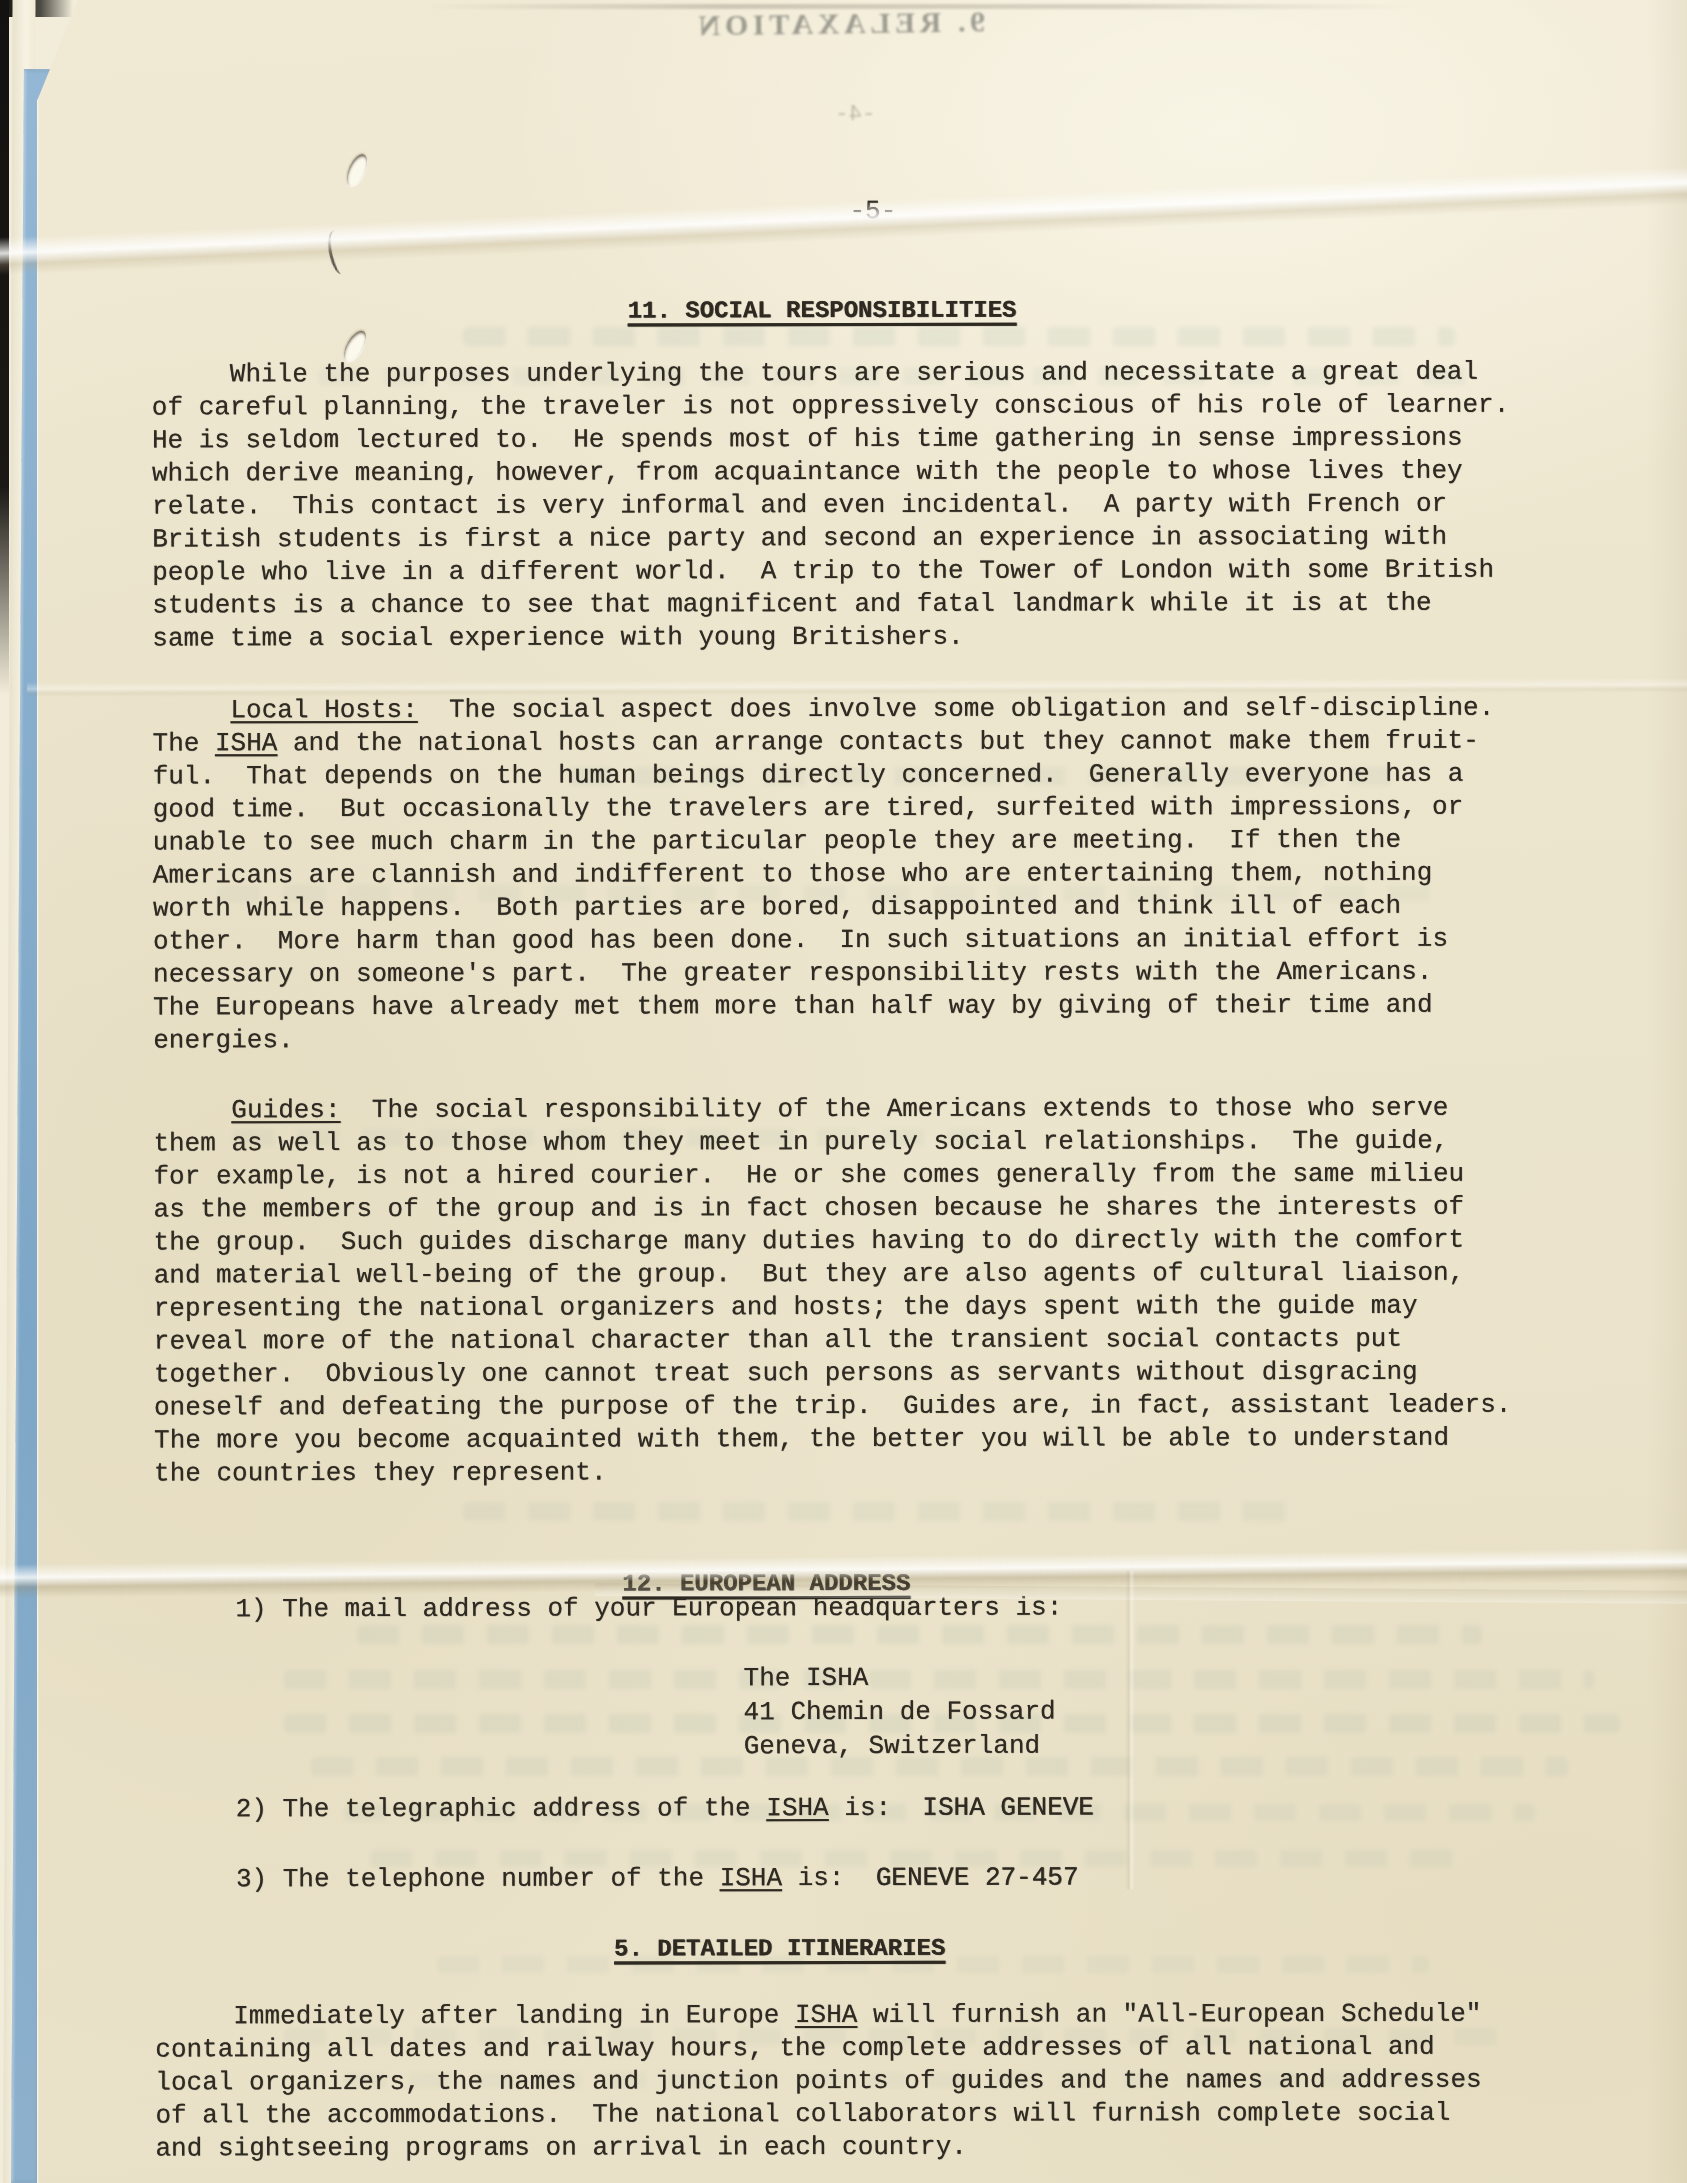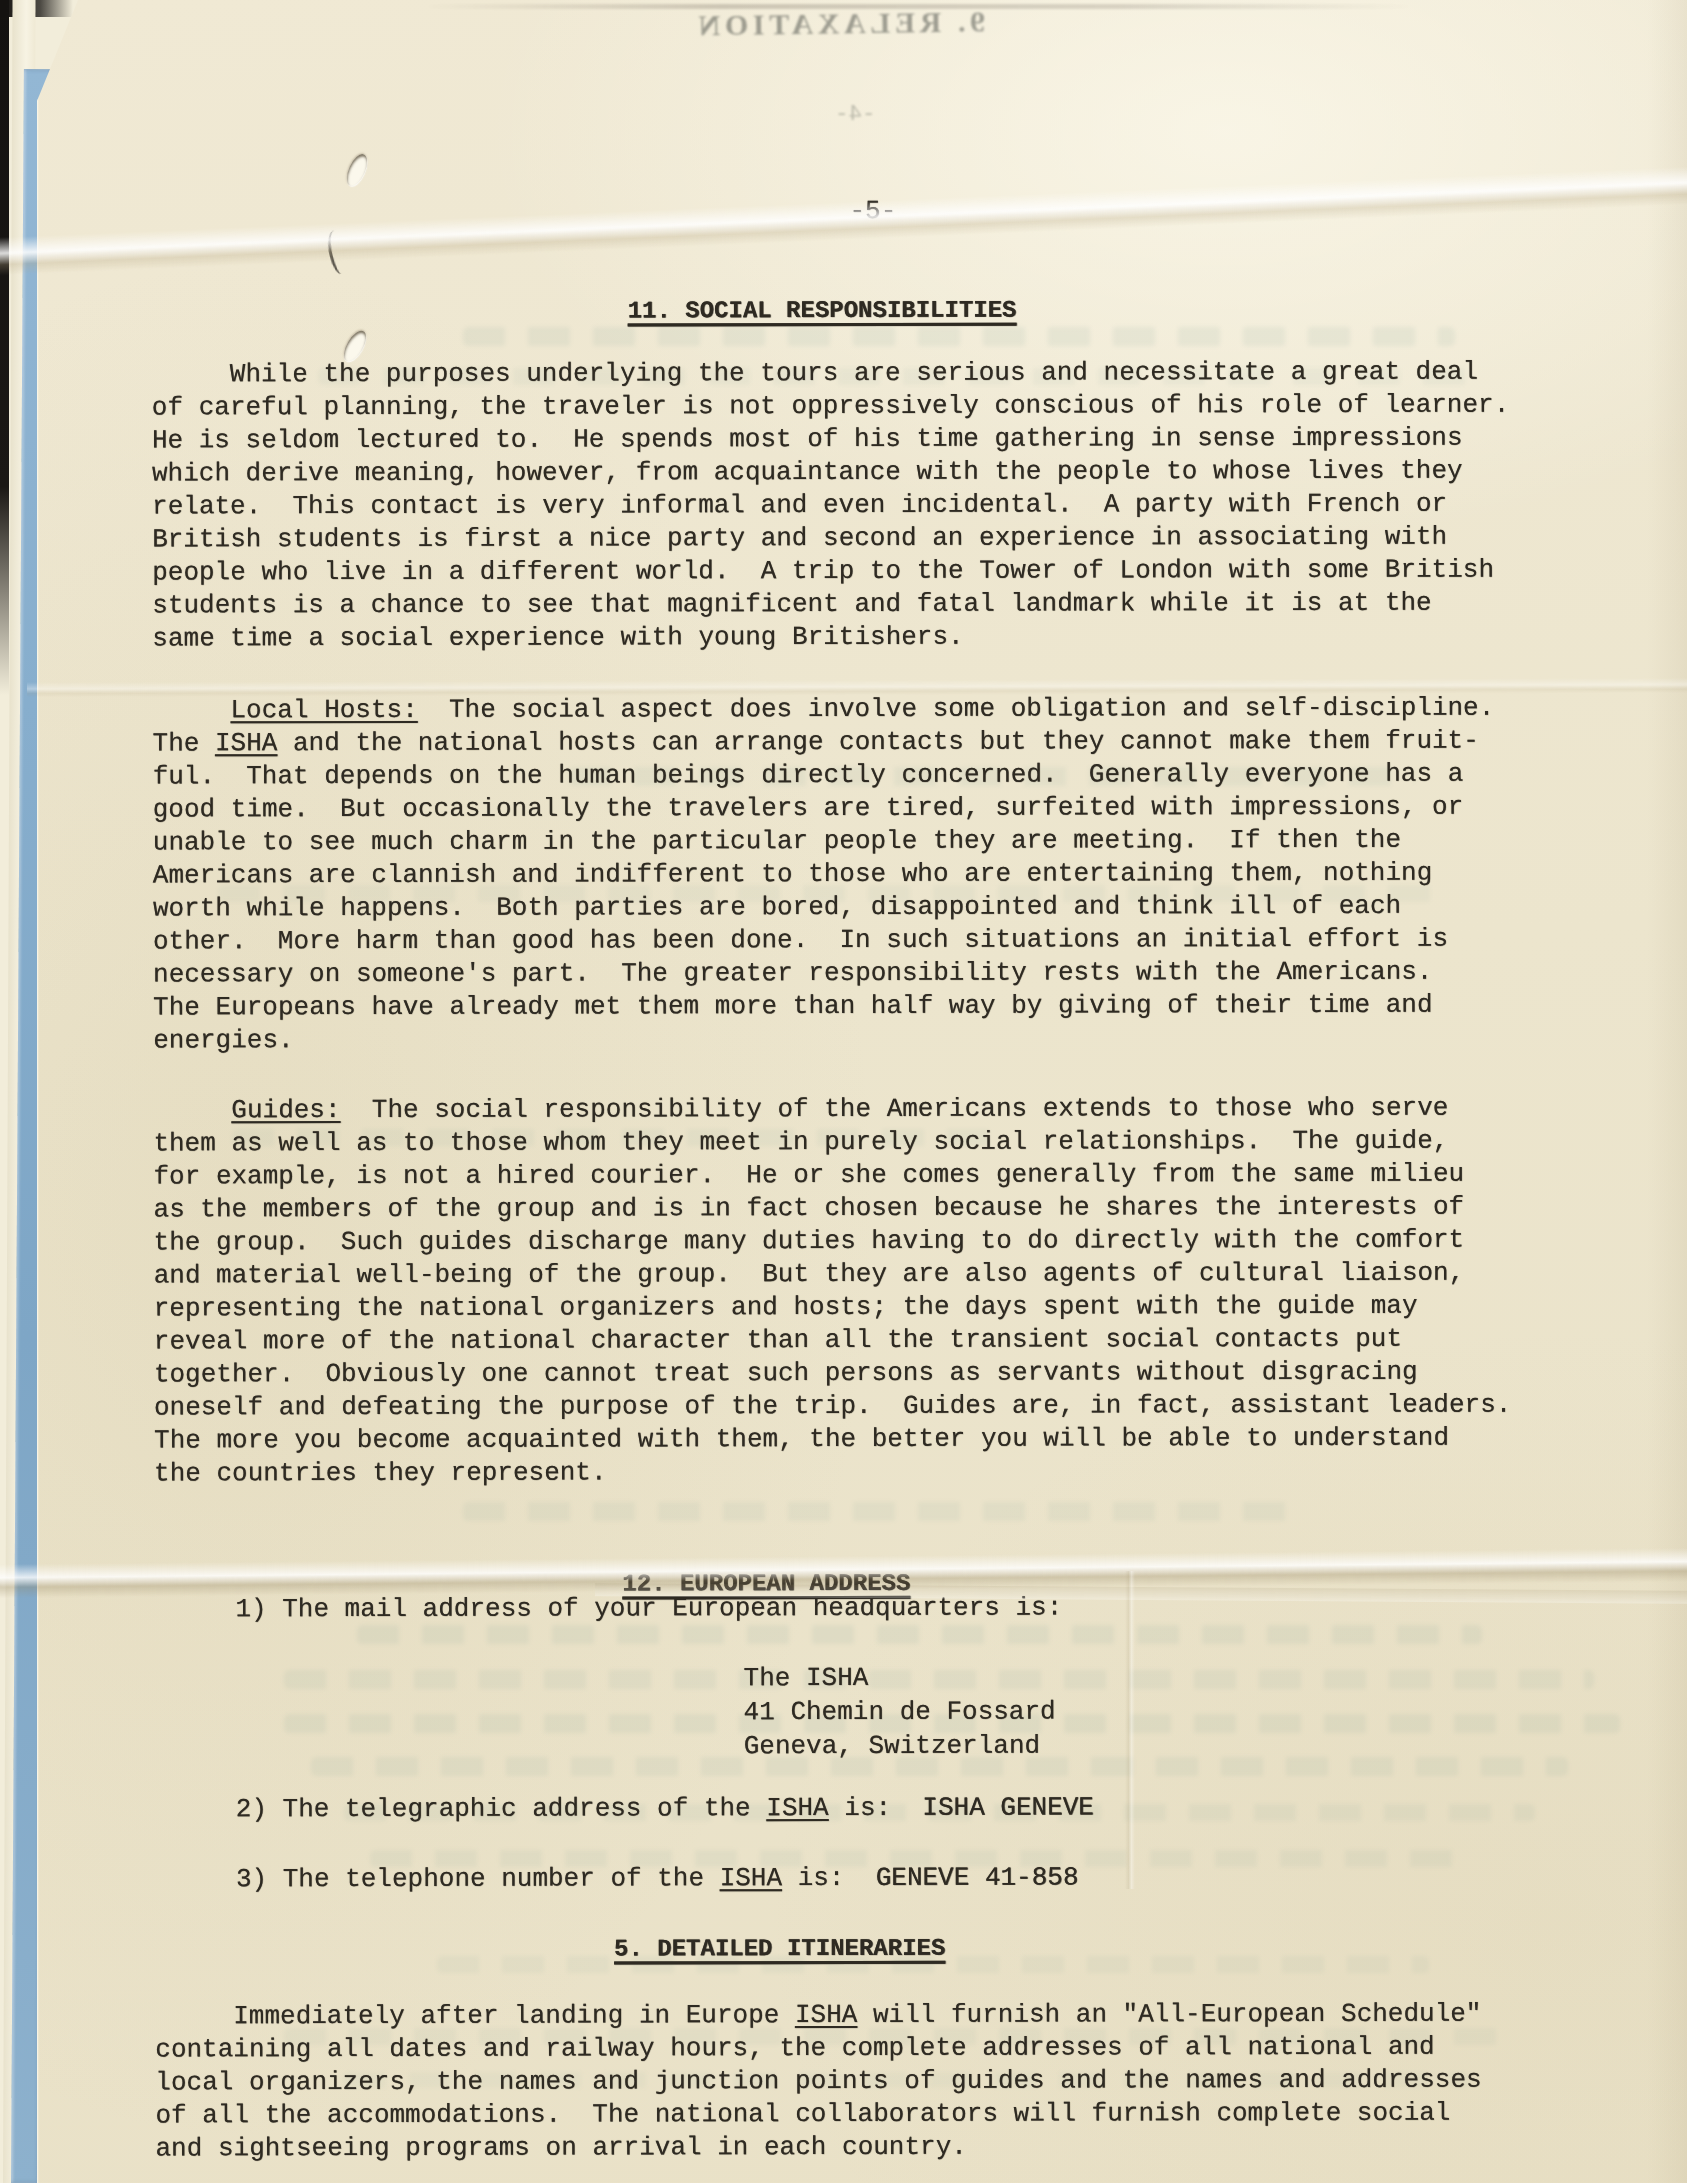--- a/index.html
+++ b/index.html
@@ -204,21 +204,21 @@
   <div class="tblock heading" style="left:619px;top:1532px;margin-top:35px;">12.  EUROPEAN ADDRESS</div>
 
   <div class="tblock" style="left:232px;top:1592px;">1) The mail address of your European headquarters is:</div>
 
   <div class="tblock" style="left:740px;top:1661px;line-height:34px;">The ISHA
 41 Chemin de Fossard
 Geneva, Switzerland</div>
 
   <div class="tblock" style="left:232px;top:1792px;"><span>2) The telegraphic address of the </span><span class="seg-u">ISHA</span><span> is:  </span><span class="seg-b">ISHA GENEVE</span></div>
 
-  <div class="tblock" style="left:232px;top:1862px;"><span>3) The telephone number of the </span><span class="seg-u">ISHA</span><span> is:  </span><span class="seg-b">GENEVE 41-858</span></div>
+  <div class="tblock" style="left:232px;top:1862px;"><span>3) The telephone number of the </span><span class="seg-u">ISHA</span><span> is:  </span><span class="seg-b">GENEVE 27-457</span></div>
 
   <div class="tblock heading" style="left:610px;top:1932px;">5.  DETAILED ITINERARIES</div>
 
   <div class="tblock para" style="top:1999px;"><span>     Immediately after landing in Europe </span><span class="seg-u">ISHA</span><span> will furnish an "All-European Schedule"
 containing all dates and railway hours, the complete addresses of all national and
 local organizers, the names and junction points of guides and the names and addresses
 of all the accommodations.  The national collaborators will furnish complete social
 and sightseeing programs on arrival in each country.</span></div>
 
 </div>

